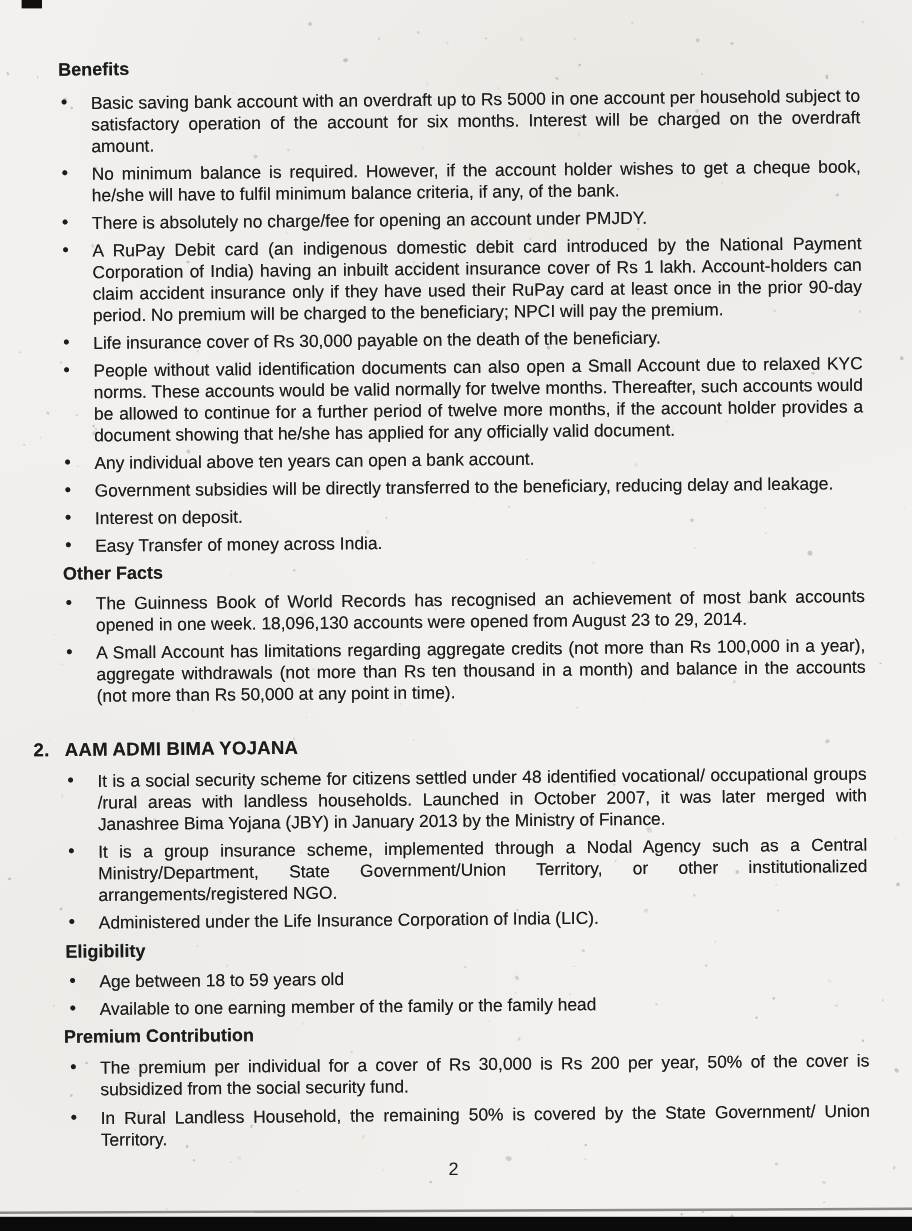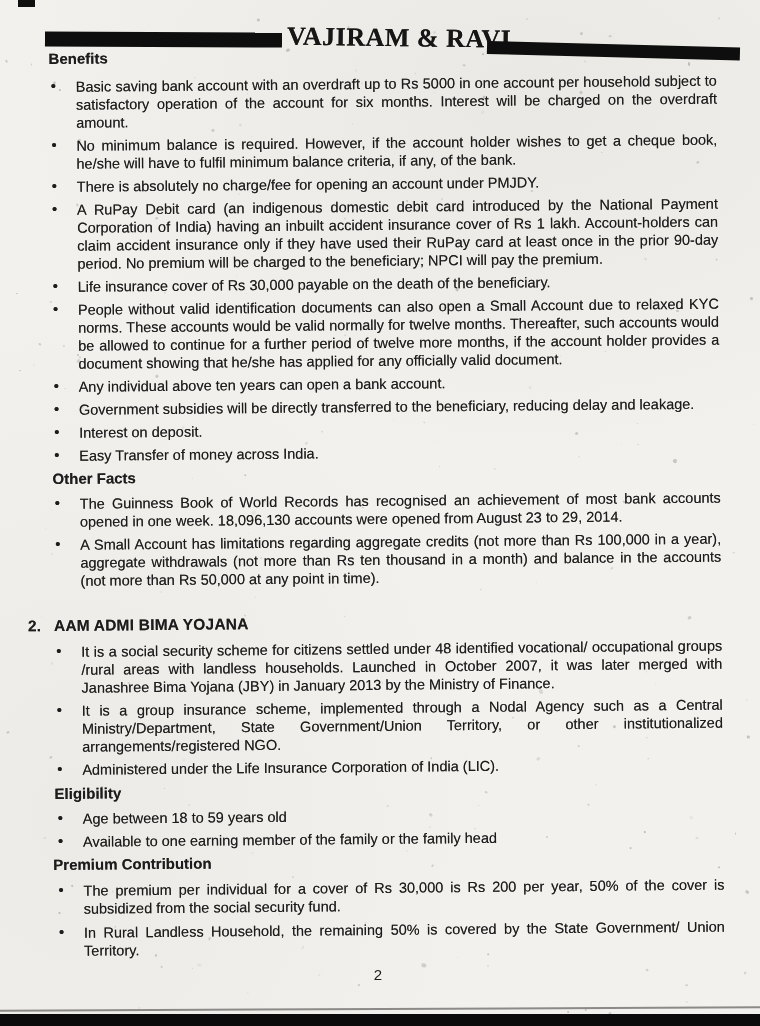--- a/index.html
+++ b/index.html
@@ -54,25 +54,20 @@
   .rule-bottom { position:absolute; top:1008px; left:0; width:760px; height:2px; background:#8b8a86; transform:rotate(-0.25deg); z-index:3; }
   .bar-bottom { position:absolute; top:1014px; left:0; width:760px; height:12px; background:#0b0b0b; z-index:3; }
 </style>
 </head>
 <body>
 
 <div class="page">
 
   <div class="mark-topleft"></div>
 
-  <div class="header">
-    <div class="bar-left"></div>
-    <div class="header-title">VAJIRAM &amp; RAVI</div>
-    <div class="bar-right"></div>
-  </div>
 
   <div class="content">
 
     <div class="h-sub">Benefits</div>
 
     <ul class="blist">
       <li>Basic saving bank account with an overdraft up to Rs 5000 in one account per household subject to satisfactory operation of the account for six months. Interest will be charged on the overdraft amount.</li>
       <li>No minimum balance is required. However, if the account holder wishes to get a cheque book, he/she will have to fulfil minimum balance criteria, if any, of the bank.</li>
       <li>There is absolutely no charge/fee for opening an account under PMJDY.</li>
       <li>A RuPay Debit card (an indigenous domestic debit card introduced by the National Payment Corporation of India) having an inbuilt accident insurance cover of Rs 1 lakh. Account-holders can claim accident insurance only if they have used their RuPay card at least once in the prior 90-day period. No premium will be charged to the beneficiary; NPCI will pay the premium.</li>

